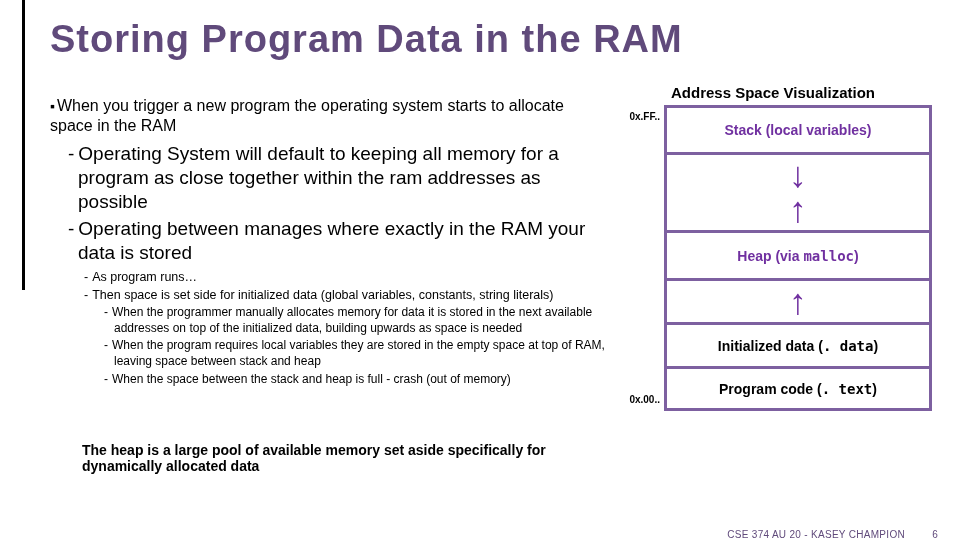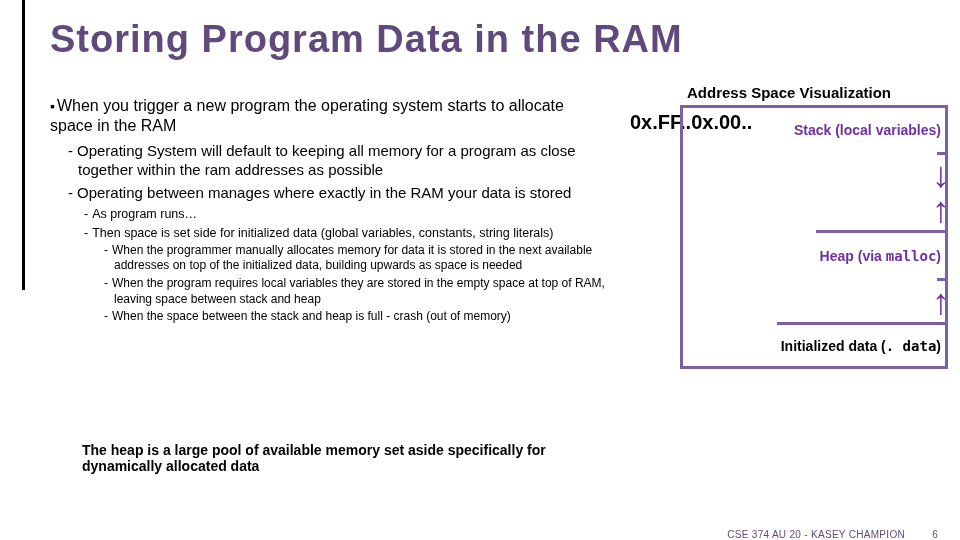--- a/index.html
+++ b/index.html
@@ -40,21 +40,21 @@
     font-size: 16px;
     line-height: 1.25;
     margin-bottom: 6px;
   }
   .bullet-sq::before {
     content: "▪";
     margin-right: 2px;
     font-size: 14px;
   }
   .lvl2 {
-    font-size: 15px;
+    font-size: 19px;
     line-height: 1.25;
     margin-left: 18px;
     text-indent: -10px;
     padding-left: 10px;
     margin-bottom: 4px;
   }
   .lvl2 .dash, .lvl3 .dash, .lvl4 .dash {
     margin-right: 4px;
   }
   .lvl3 {
@@ -76,53 +76,52 @@
   .summary {
     position: absolute;
     left: 82px;
     top: 442px;
     width: 520px;
     font-size: 14px;
     font-weight: 700;
   }
   .diagram {
     position: absolute;
-    right: 12px;
+    right: 28px;
     top: 84px;
     width: 318px;
   }
   .diag-title {
     text-align: center;
     font-weight: 700;
     font-size: 15px;
     color: #000;
     margin-bottom: 4px;
   }
   .diag-body {
     display: flex;
     align-items: stretch;
   }
   .diag-labels {
     width: 50px;
     display: flex;
-    flex-direction: row;
+    flex-direction: column;
     justify-content: space-between;
     font-weight: 700;
-    font-size: 20px;
+    font-size: 10px;
     text-align: right;
     padding-right: 4px;
     padding-top: 6px;
     padding-bottom: 6px;
   }
   .diag-stack {
     flex: 1;
     border: 3px solid #7D60A0;
     display: flex;
     flex-direction: column;
-    align-items: flex-end;
   }
   .box {
     border-top: 3px solid #7D60A0;
     display: flex;
     align-items: center;
     justify-content: center;
     font-weight: 700;
     font-size: 14px;
     text-align: center;
     padding: 4px;
@@ -197,20 +196,23 @@
       </div>
       <div class="box box-heap">
         <span><span>Heap (via </span><span class="mono">malloc</span><span>)</span></span>
       </div>
       <div class="box box-gap2">
         <span class="arrow-up">↑</span>
       </div>
       <div class="box box-data">
         <span><span>Initialized data (</span><span class="mono">. data</span><span>)</span></span>
       </div>
+      <div class="box box-code">
+        <span><span>Program code (</span><span class="mono">. text</span><span>)</span></span>
+      </div>
     </div>
   </div>
 </div>
 
 <div class="footer">
   <span>CSE 374 AU 20 - KASEY CHAMPION</span>
   <span class="pagenum">6</span>
 </div>
 
 </body></html>

